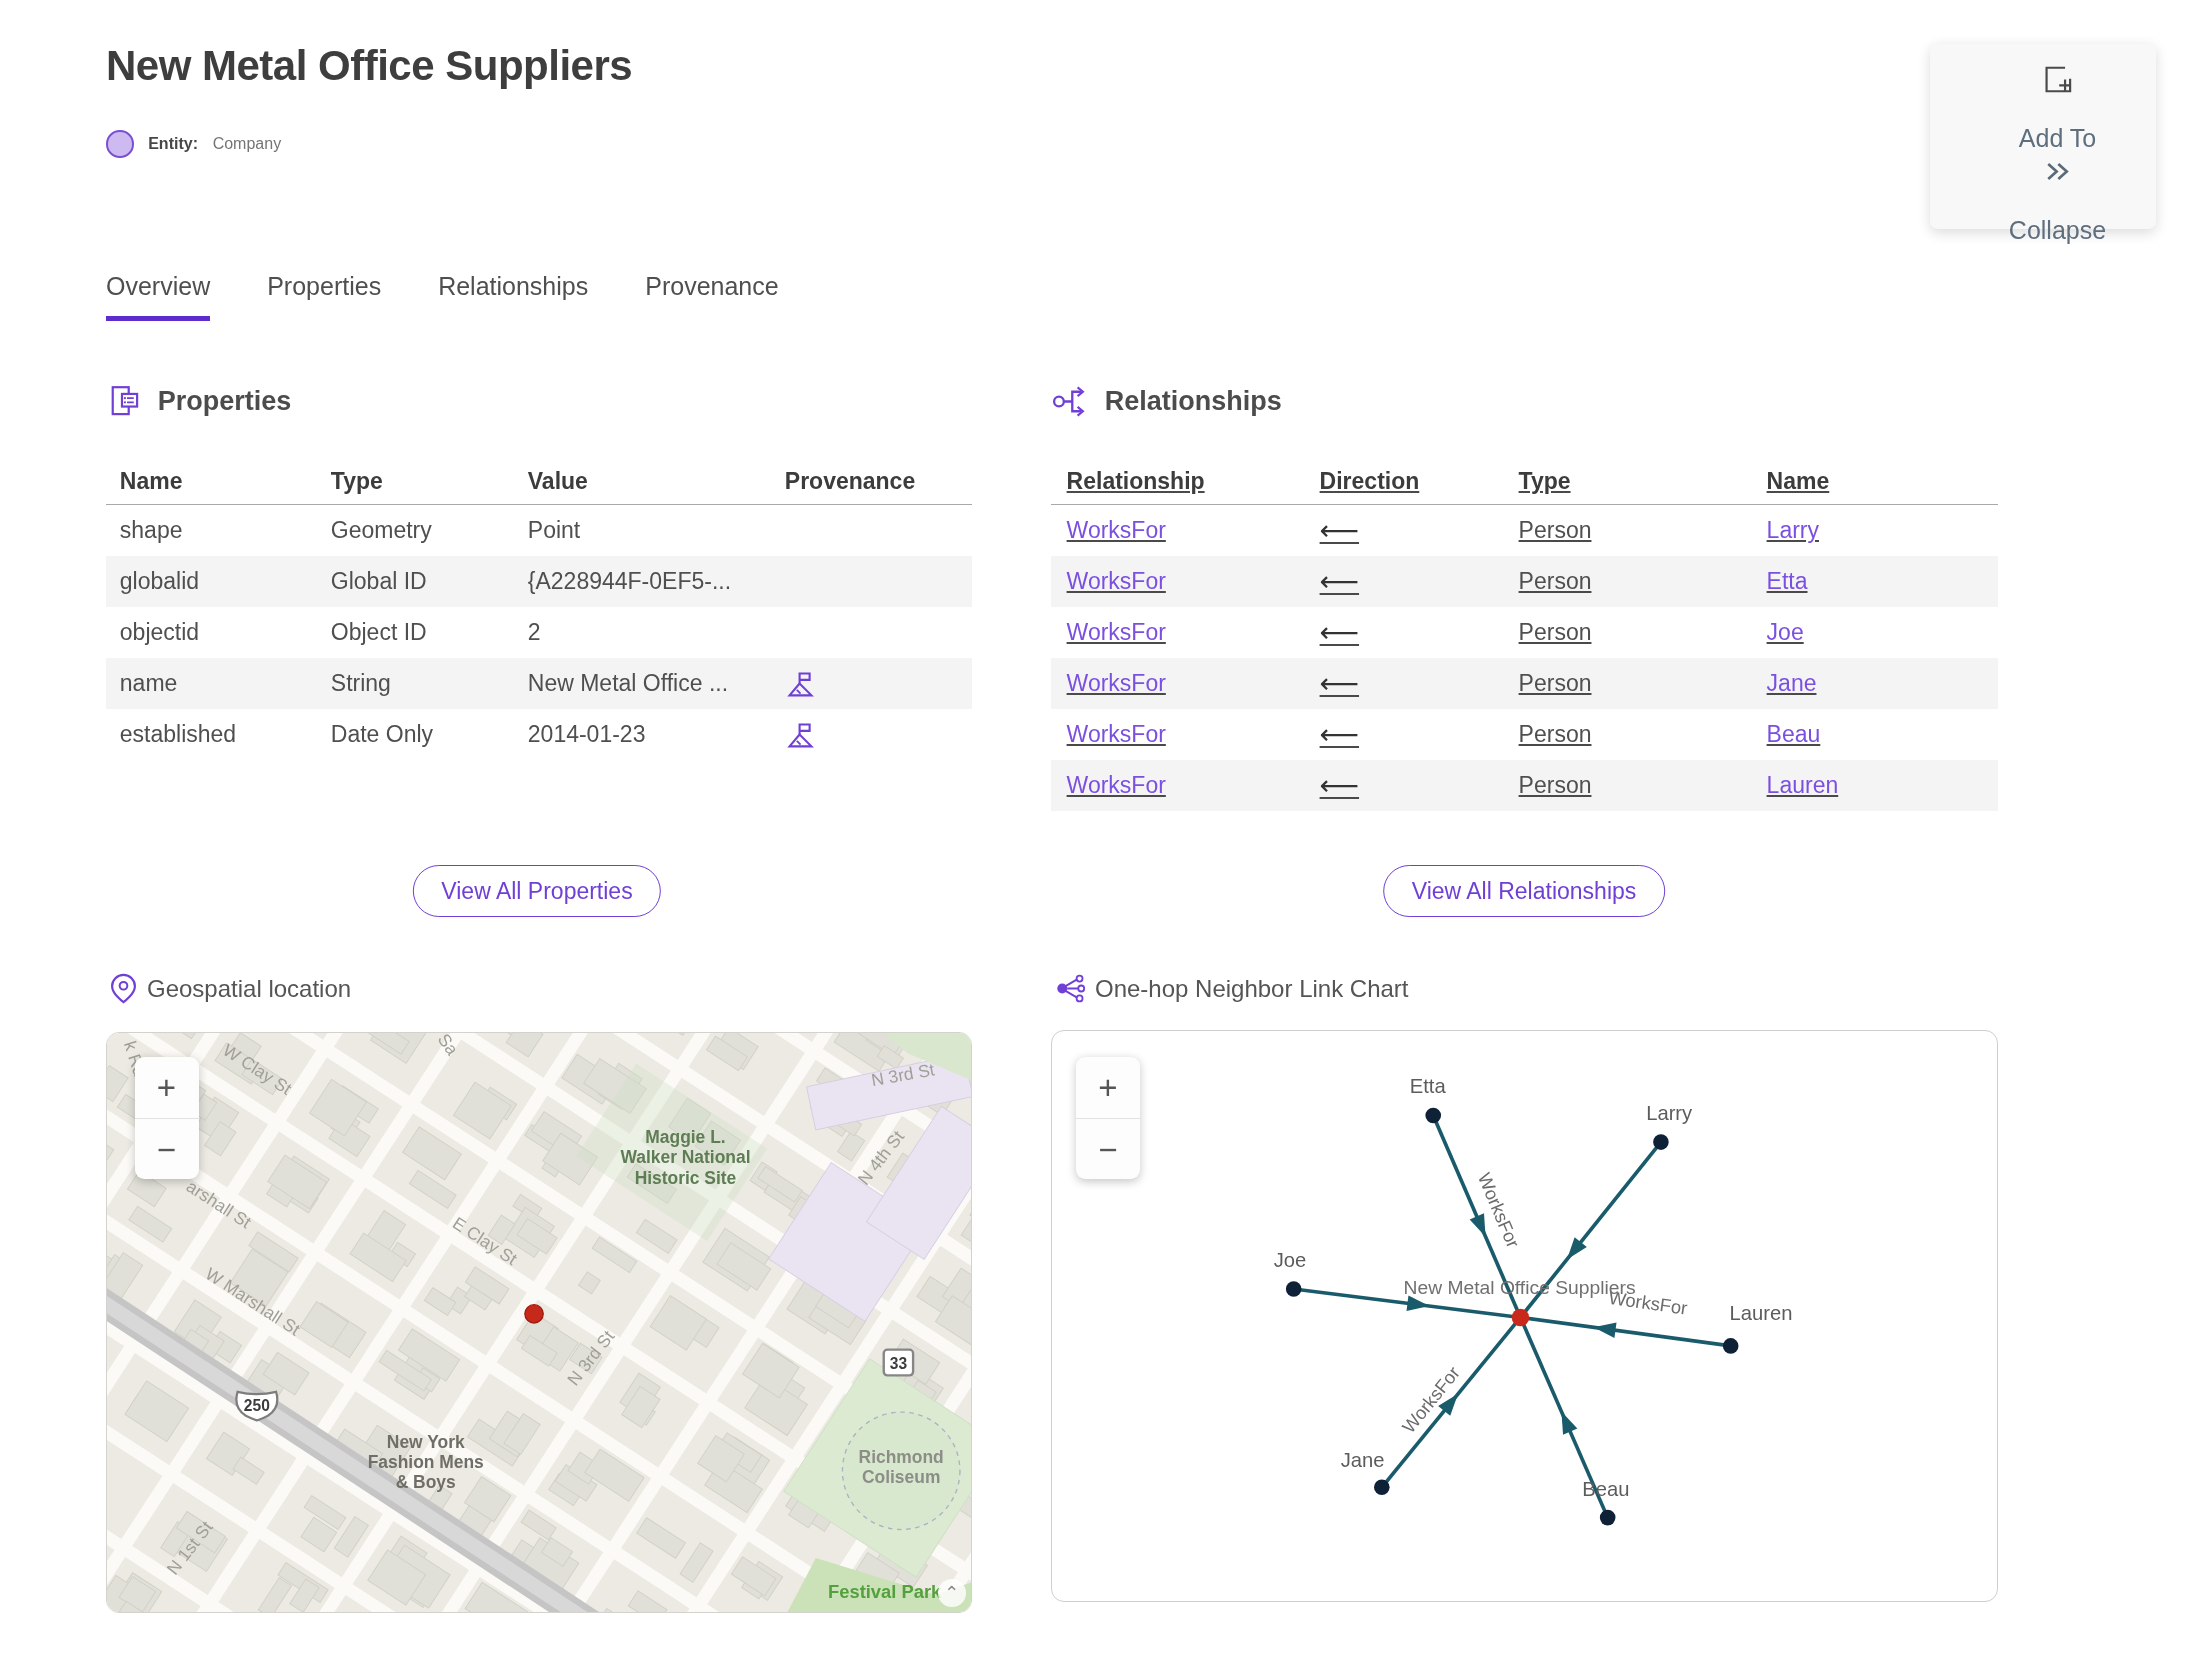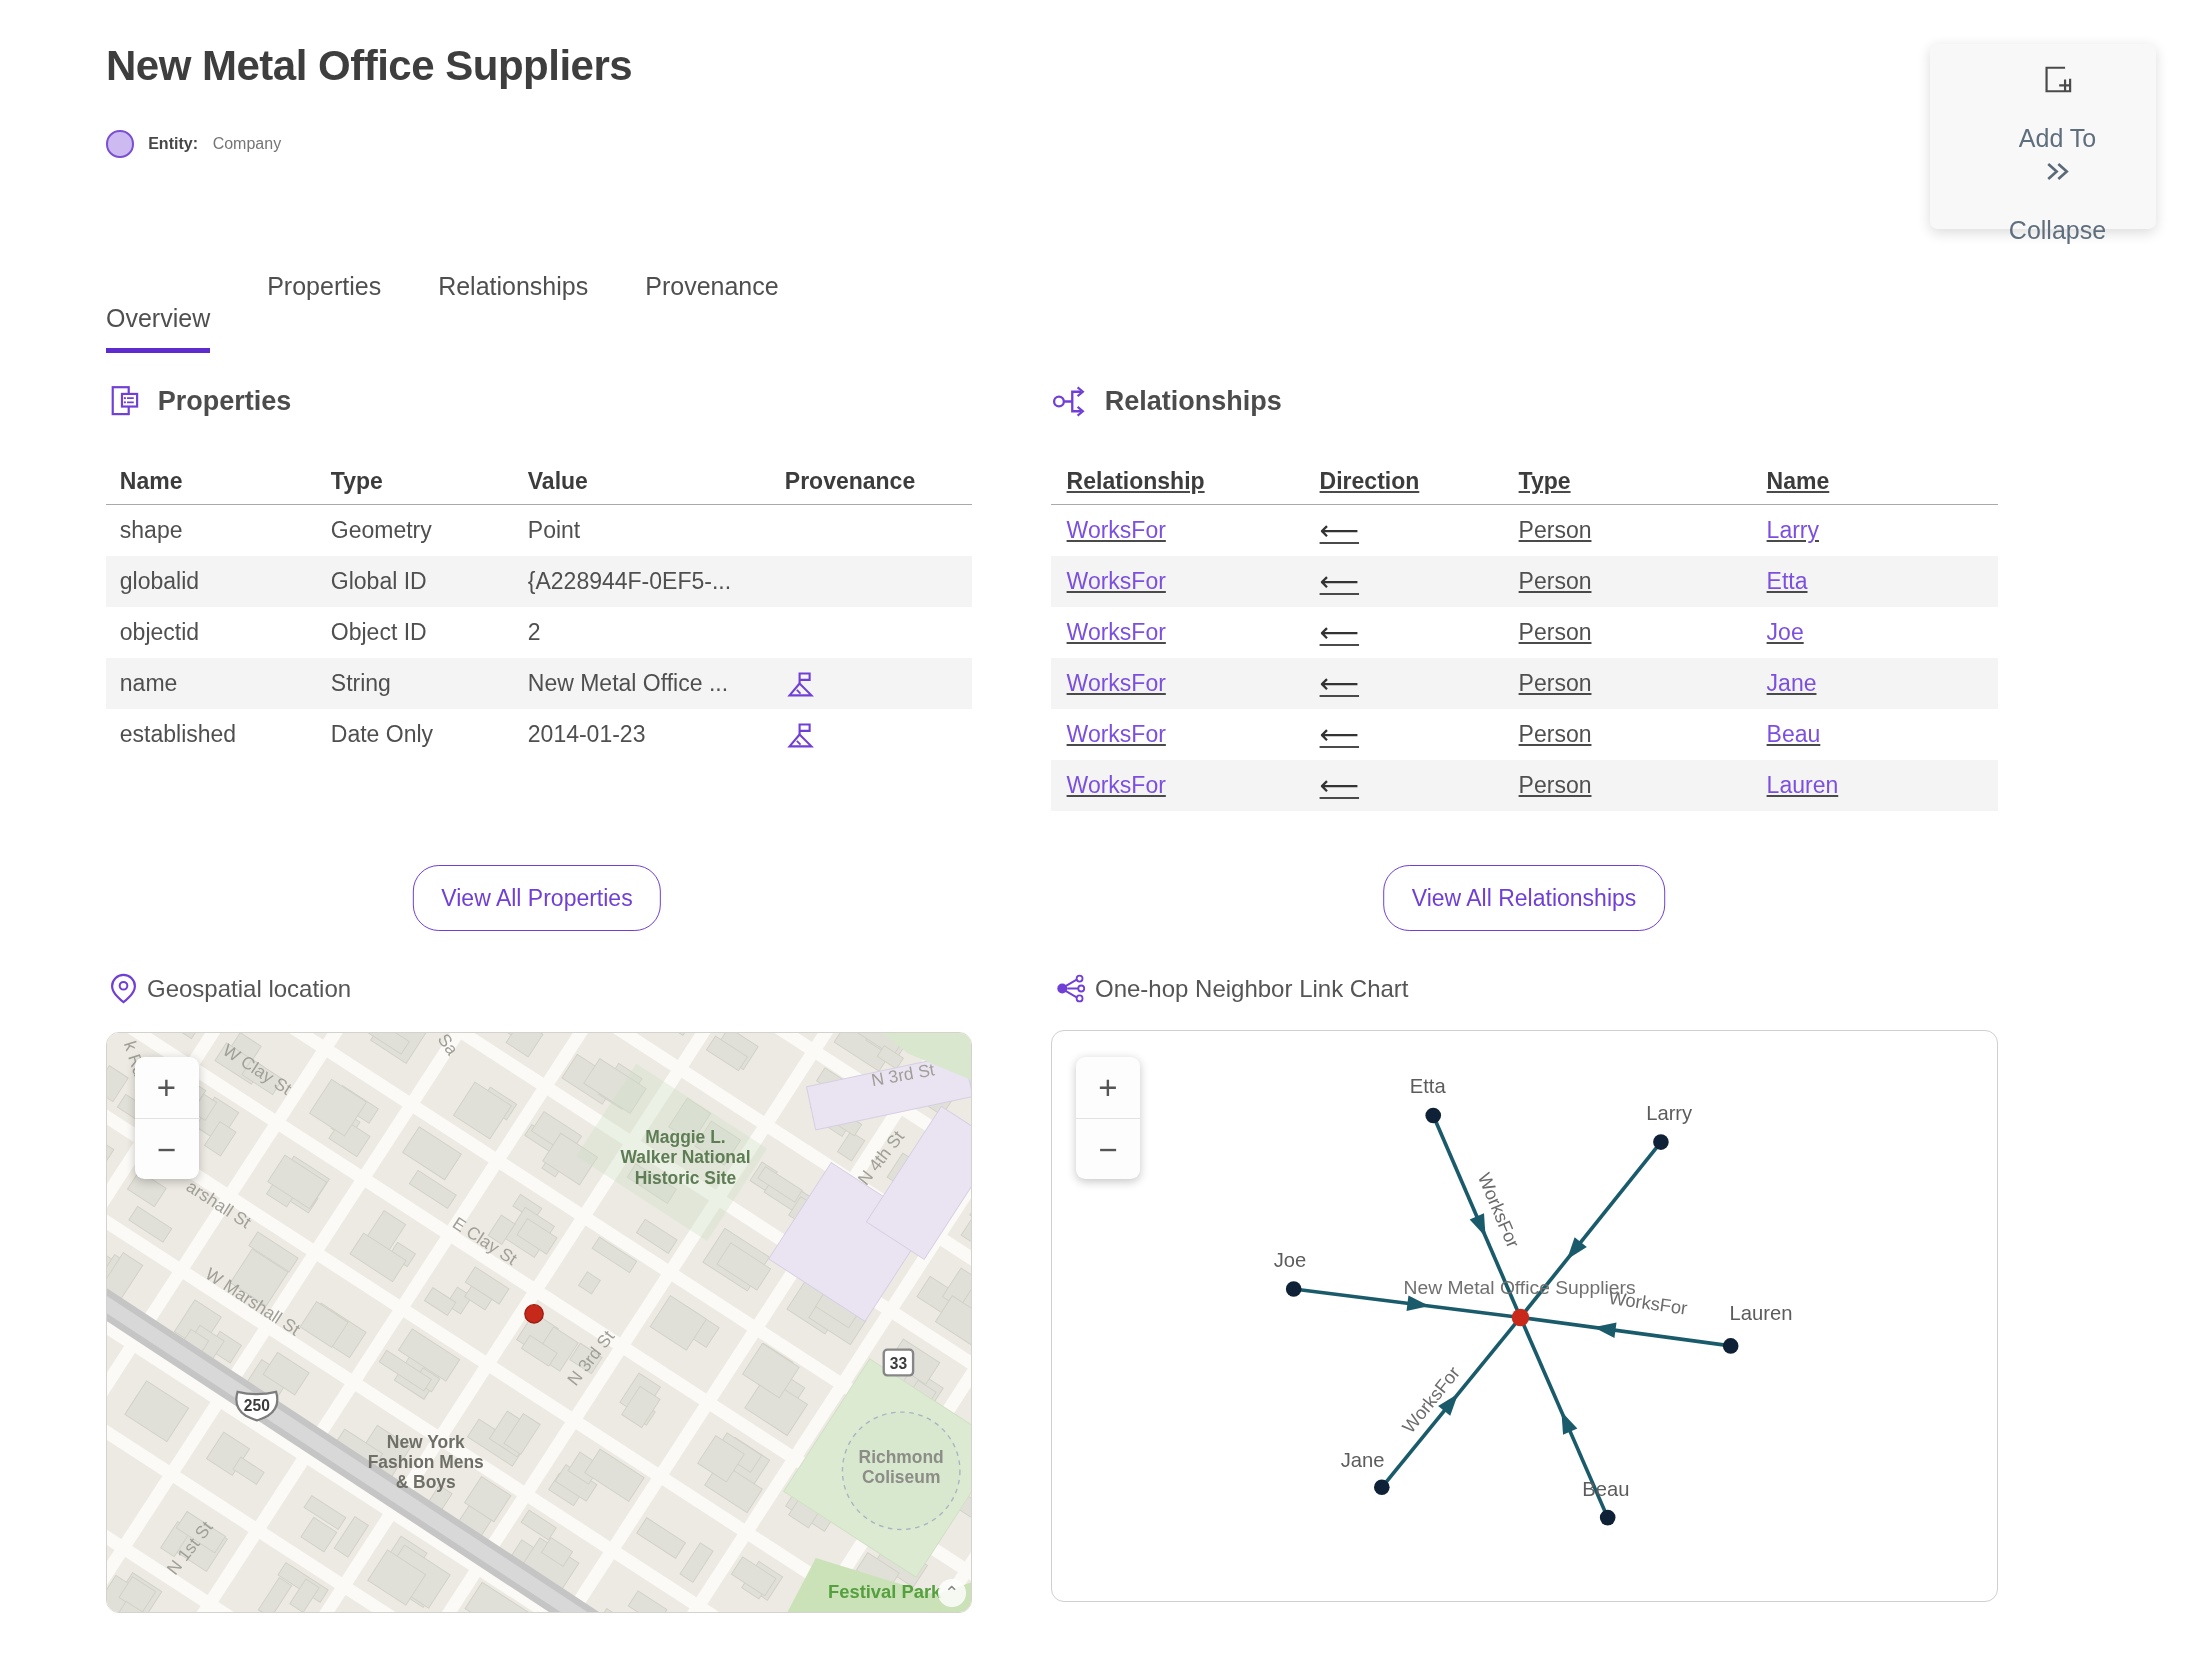--- a/index.html
+++ b/index.html
@@ -23,40 +23,40 @@
     box-shadow:0 3.7px 13px rgba(0,0,0,0.14); display:flex; flex-direction:column;
     justify-content:space-around; padding:16.5px 0 16.5px 29px; z-index:20;
   }
   .action-item { display:flex; align-items:center; gap:26px; cursor:pointer;flex-direction:column; }
   .action-item svg { flex:0 0 auto; }
   .action-label { font-size:25px; color:#5e6e7d; }
 
   
   #tab-bar { left:106px; top:272px; display:flex; gap:57px; font-size:25px; color:#4f4f4f; }
   .tab { padding-bottom:14.7px; cursor:pointer; }
-  .tab.active { border-bottom:5.5px solid #5e2ccc;margin-top:32px; }
+  .tab.active { border-bottom:5.5px solid #5e2ccc; }
 
   
   .section-header { display:flex; align-items:center; gap:14.7px; font-size:27px; font-weight:600; color:#4c4c4c; }
   .sub-header { display:flex; align-items:center; gap:8px; font-size:24px; font-weight:400; color:#555; }
 
   
   .table { font-size:23px; }
   .t-head { display:grid; align-items:center; height:46px; font-weight:700; color:#3c3c3c; border-bottom:0.9px solid #a9a9a9; }
   .row { display:grid; align-items:center; height:51px; color:#4f4f4f; }
   .t-body .row:nth-child(even) { background:#f4f4f4; }
   .props-grid { grid-template-columns:211px 197px 257px 1fr; padding-left:13.8px; }
   .rels-grid  { grid-template-columns:253px 199px 248px 1fr; padding-left:15.6px; }
   .link-text { color:#7b50e0; cursor:pointer; }
   .dir-cell { font-size:27.5px; color:#333; }
   .prov-cell svg { display:block; }
 
   
   .pill-btn {
-    height:66px; padding:0 27.5px; display:inline-flex; align-items:center; justify-content:center;
+    height:52px; padding:0 27.5px; display:inline-flex; align-items:center; justify-content:center;
     border:1.8px solid #6f3fd6; border-radius:26px; color:#6f3fd6; font-size:23px; background:#fff; cursor:pointer;
     transform:translateX(-50%);
   }
 
   
   #map-panel {
     left:106px; top:1032px; width:866px; height:581px; border:0.9px solid #d4d2cc; border-radius:13px;
     overflow:hidden; background:#fbfaf6;
   }
   #chart-panel {

